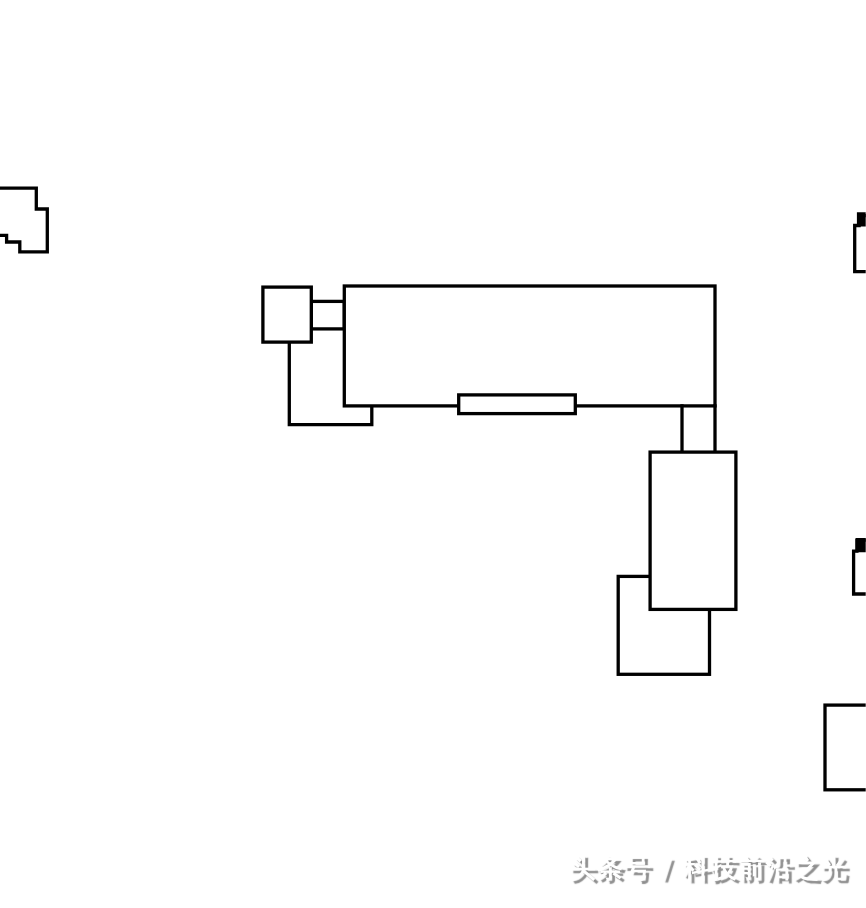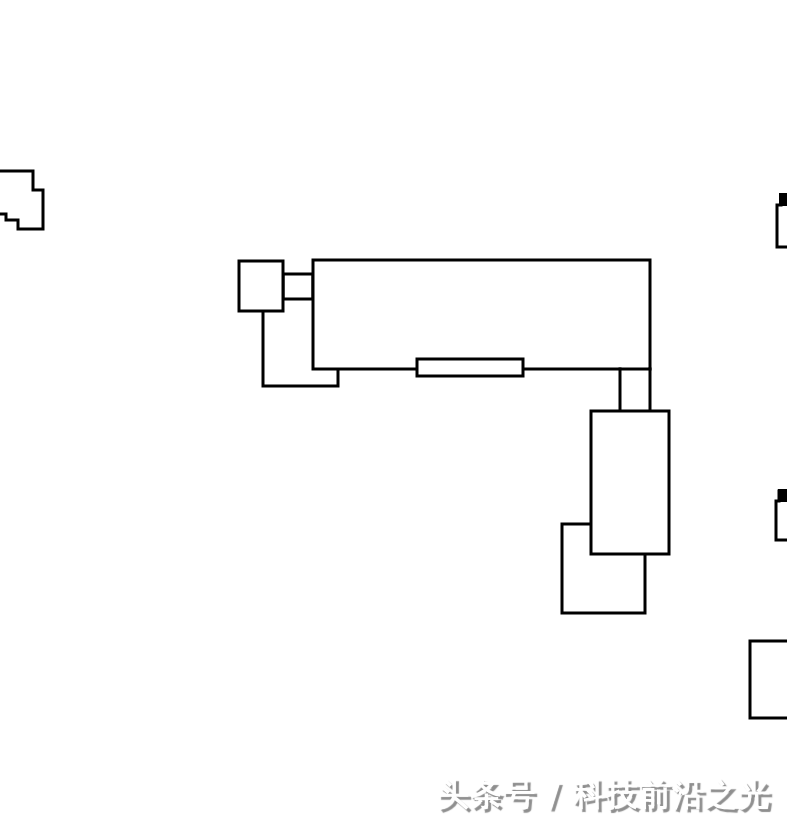--- a/index.html
+++ b/index.html
@@ -17,21 +17,21 @@
   #plan-svg {
     position: absolute;
     left: 0;
     top: 0;
     display: block;
   }
   .watermark {
     position: absolute;
     top: 773px;
     right: 16px;
-    font-size: 32px;
+    font-size: 24px;
     font-weight: bold;
     letter-spacing: 1px;
     white-space: nowrap;
     color: #ffffff;
     text-shadow: 3px 3px 1px #8f8f8f;
     user-select: none;
   }
 </style>
 </head>
 <body>

